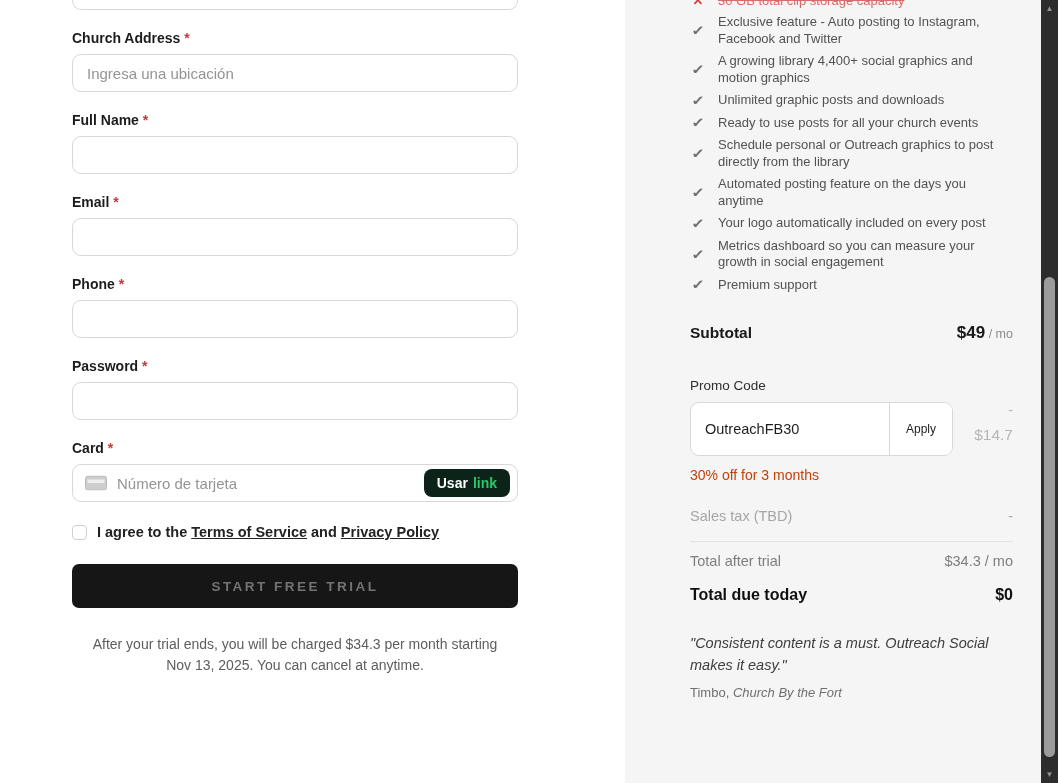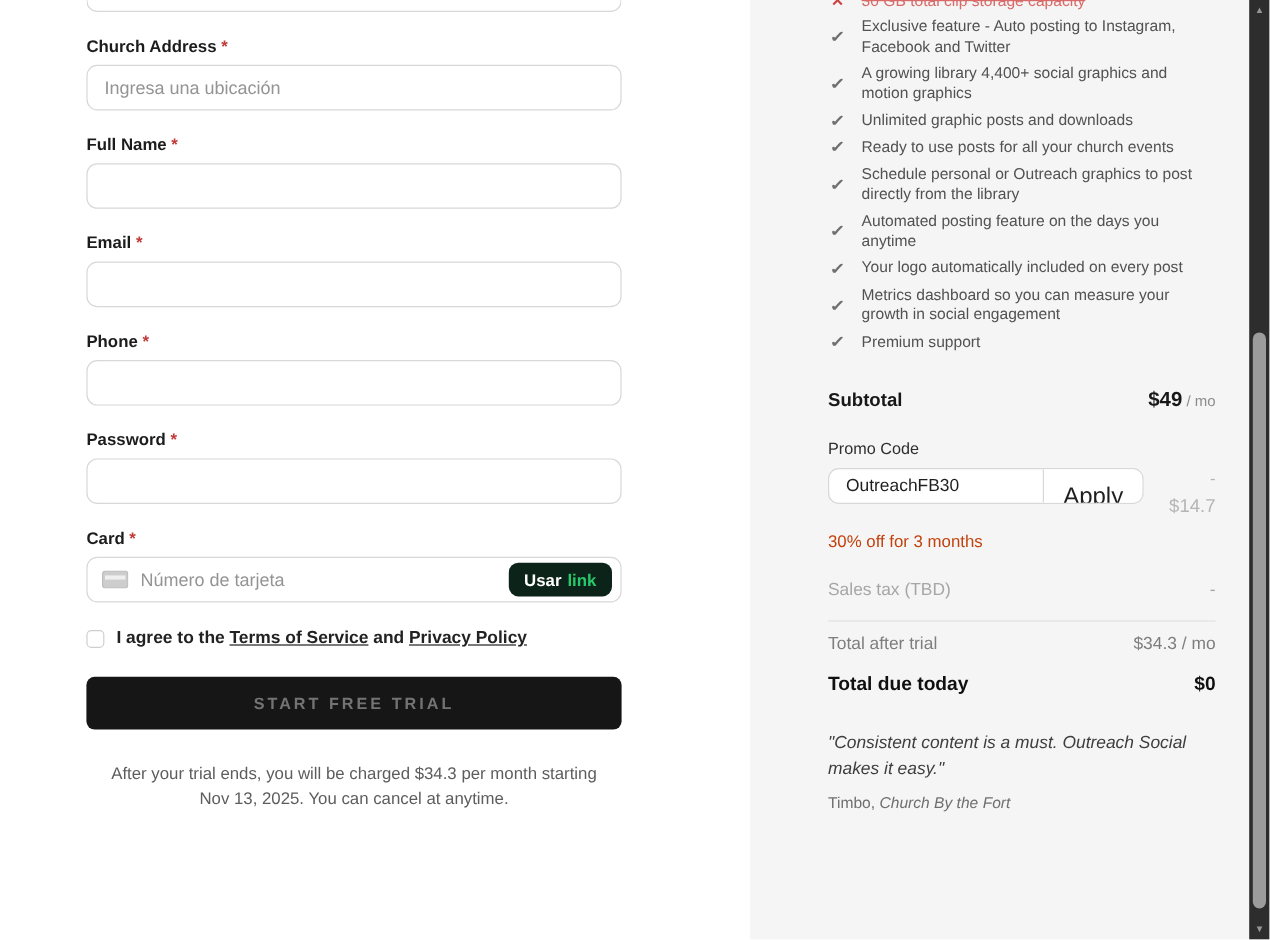--- a/index.html
+++ b/index.html
@@ -33,25 +33,25 @@
   .removed-row { display:flex; gap:12px; align-items:center; margin-top:-7px; }
   .removed-icon { color:#cc4444; font-size:13px; font-weight:700; width:16px; flex:none; text-align:center; }
   .removed-text { color:#d96a6a; text-decoration:line-through; font-size:13px; }
   .feature-row { display:flex; gap:12px; align-items:center; margin-top:6px; }
   .check { color:#6f6f6f; font-size:13px; font-weight:700; width:16px; flex:none; text-align:center; transform:scaleX(1.25); }
   .feature-text { color:#525252; font-size:13px; line-height:16.5px; }
   .subtotal-row { display:flex; justify-content:space-between; align-items:baseline; margin-top:30px; }
   .subtotal-label { font-size:15.5px; font-weight:700; color:#181818; }
   .subtotal-right { font-size:17px; font-weight:700; color:#181818; }
   .per { font-size:12.5px; font-weight:400; color:#8c8c8c; }
-  .promo-label { margin-top:23px; font-size:13.5px; color:#2e2e2e; }
+  .promo-label { margin-top:35px; font-size:13.5px; color:#2e2e2e; }
   .promo-row { margin-top:9px; display:flex; align-items:flex-start; }
-  .promo-group { display:flex; width:263px; height:30px; background:#fff; border:1px solid #d8d8d8; border-radius:9px; overflow:hidden; flex:none; }
+  .promo-group { display:flex; width:263px; height:54px; background:#fff; border:1px solid #d8d8d8; border-radius:9px; overflow:hidden; flex:none; }
   .promo-input { flex:1; min-width:0; border:none; padding:0 14px; font-size:14.5px; color:#1f1f1f; outline:none; font-family:inherit; background:transparent; }
-  .apply-btn { border:none; border-left:1px solid #d8d8d8; background:#fff; padding:12px 16px; font-size:20px; color:#1f1f1f; font-family:inherit; cursor:pointer; }
+  .apply-btn { border:none; border-left:1px solid #d8d8d8; background:#fff; padding:12px 16px; font-size:12px; color:#1f1f1f; font-family:inherit; cursor:pointer; }
   .discount { flex:1; text-align:right; color:#b5b5b5; }
   .discount .minus { font-size:14px; line-height:16px; }
   .discount .amt { font-size:15.5px; margin-top:8px; }
   .promo-note { margin-top:11px; font-size:14px; color:#c2410c; }
   .tax-row { margin-top:25px; display:flex; justify-content:space-between; font-size:14.5px; color:#a6a6a6; }
   .divider { margin-top:17px; border-top:1px solid #e2e2e2; }
   .after-row { margin-top:11px; display:flex; justify-content:space-between; font-size:14.5px; color:#7e7e7e; }
   .due-row { margin-top:17px; display:flex; justify-content:space-between; font-size:16px; font-weight:700; color:#101010; }
   .quote { margin-top:28px; font-style:italic; font-size:14.5px; color:#3e3e3e; line-height:22px; }
   .author { margin-top:9px; font-size:13px; color:#6f6f6f; }

